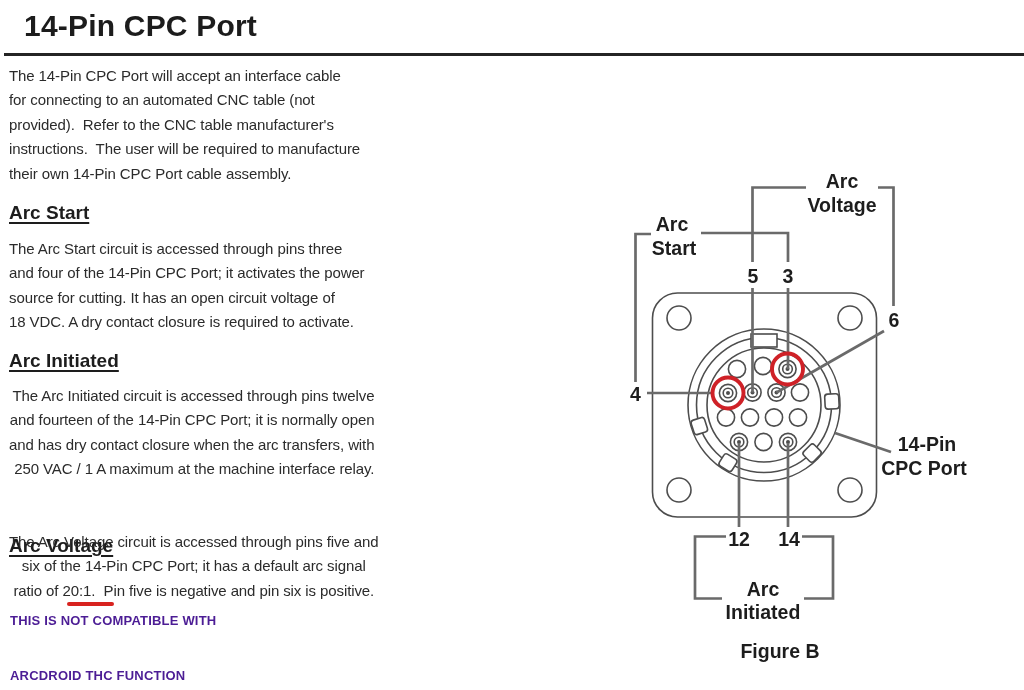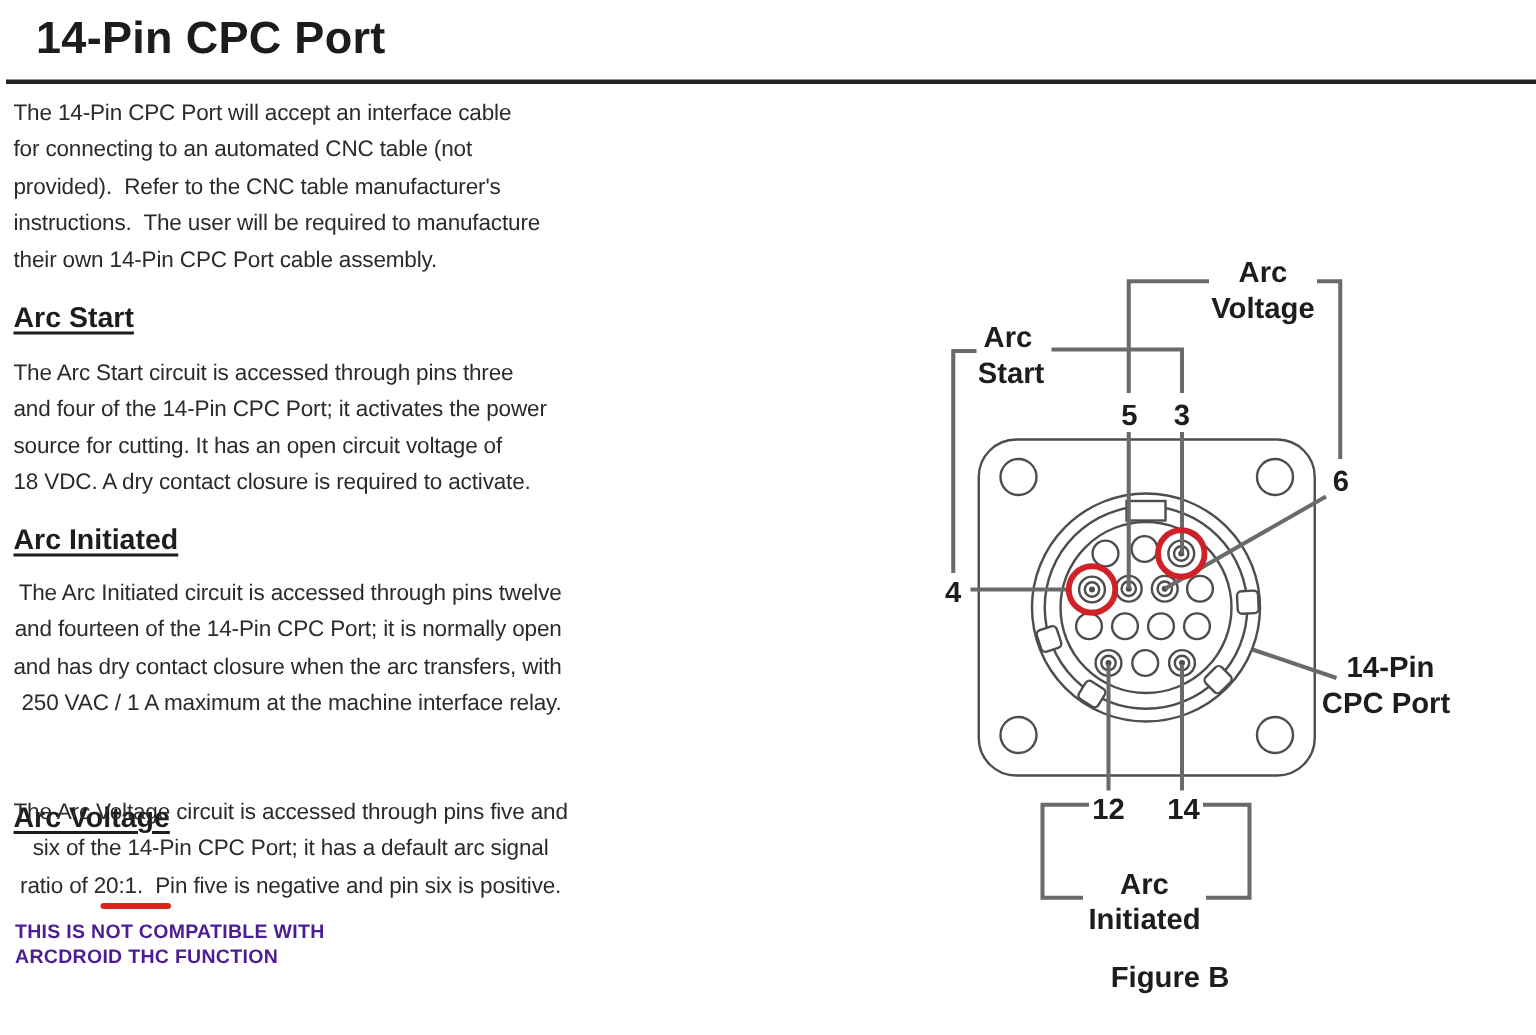--- a/index.html
+++ b/index.html
@@ -28,21 +28,21 @@
   #heading-arc-initiated{top:350px;}
   #para-arc-initiated{left:9px;top:384px;text-align:right;}
   #heading-arc-voltage{top:499px;margin-top:36px;}
   #para-arc-voltage{left:9px;top:530px;text-align:center;}
   #ratio-underline{left:67px;top:602px;width:47px;height:4px;background:#d8231f;border-radius:2px;}
   .warning{
     left:10px;font-size:13px;font-weight:bold;color:#4c1d95;
     letter-spacing:.2px;white-space:nowrap;
   }
   #warning-line1{top:613px;}
-  #warning-line2{top:630px;text-align:center;}
+  #warning-line2{top:668px;text-align:center;}
   #figure-svg{left:555px;top:155px;}
   .outline{fill:#ffffff;stroke:#4d4d4d;stroke-width:1.6;}
   .pin{fill:#ffffff;stroke:#4d4d4d;stroke-width:1.6;}
   .pin-dot{fill:#4d4d4d;stroke:none;}
   .gline{fill:none;stroke:#6a6a6a;stroke-width:2.7;}
   .redring{fill:none;stroke:#cf2127;stroke-width:3.9;}
   .flabel{font-family:"Liberation Sans",sans-serif;font-size:19.5px;font-weight:bold;
     fill:#1d1d1d;text-anchor:middle;}
 </style>
 </head>

